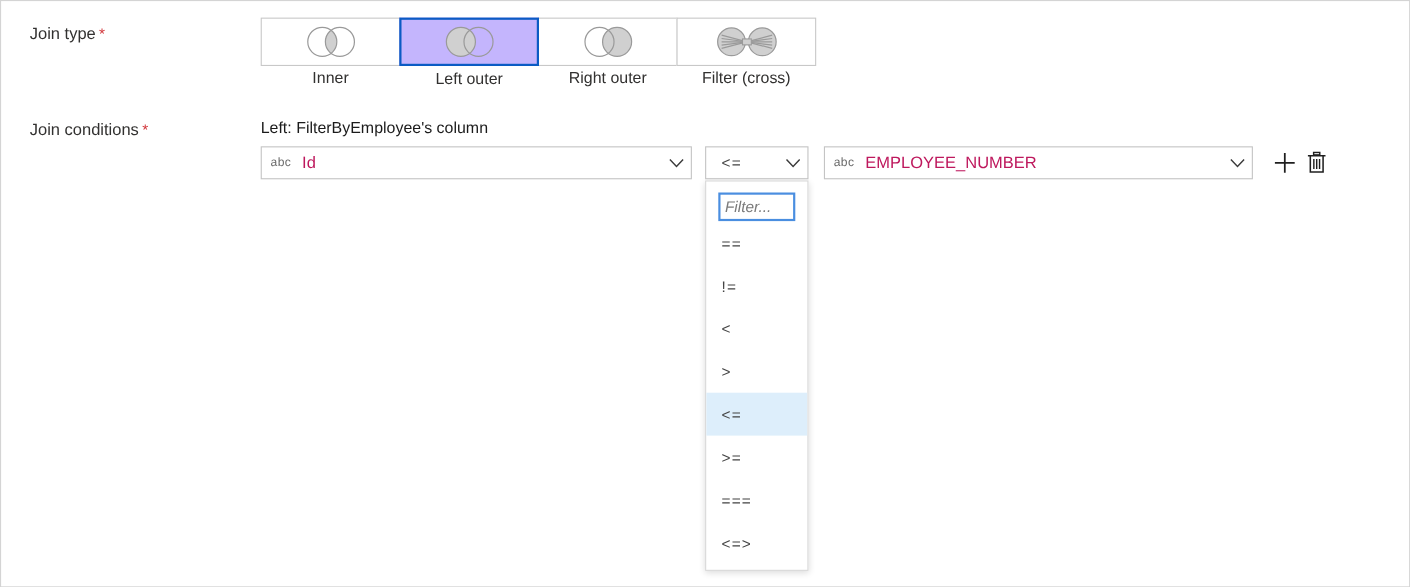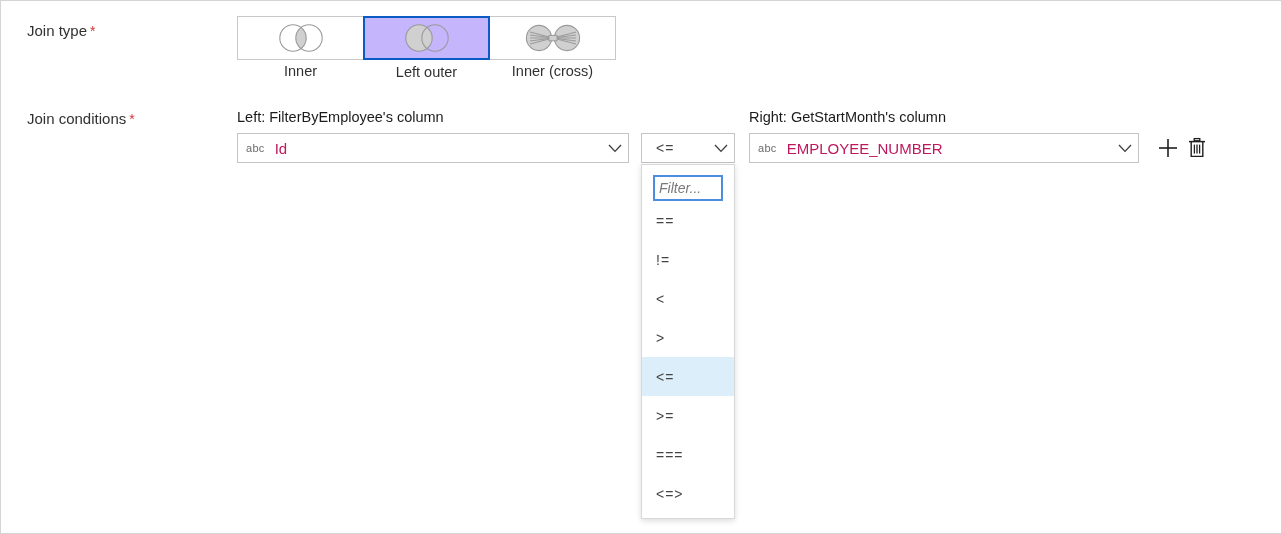--- a/index.html
+++ b/index.html
@@ -213,45 +213,51 @@
     </div>
 
     <div class="join-opt selected">
       <svg class="venn" width="62" height="30" viewBox="0 0 62 30">
         <circle cx="23" cy="15" r="13.2" fill="#d0d0d0" stroke="#9a9a9a" stroke-width="1.1"></circle>
         <circle cx="39" cy="15" r="13.2" fill="none" stroke="#9a9a9a" stroke-width="1.1"></circle>
       </svg>
       <span class="join-opt-caption">Left outer</span>
     </div>
 
+    <div class="join-opt">
+      <svg class="venn" width="62" height="30" viewBox="0 0 62 30">
+        <circle cx="39" cy="15" r="13.2" fill="#d0d0d0" stroke="#9a9a9a" stroke-width="1.1"></circle>
+        <circle cx="23" cy="15" r="13.2" fill="none" stroke="#9a9a9a" stroke-width="1.1"></circle>
+      </svg>
+      <span class="join-opt-caption">Right outer</span>
+    </div>
 
     <div class="join-opt">
       <svg class="venn" width="70" height="30" viewBox="0 0 70 30">
         <circle cx="21" cy="15" r="12.6" fill="#d0d0d0" stroke="#9a9a9a" stroke-width="1.1"></circle>
         <circle cx="49" cy="15" r="12.6" fill="#d0d0d0" stroke="#9a9a9a" stroke-width="1.1"></circle>
         <g stroke="#9a9a9a" stroke-width="1.1" fill="none">
           <line x1="12" y1="9" x2="58" y2="21"></line>
           <line x1="12" y1="21" x2="58" y2="9"></line>
           <line x1="12" y1="15" x2="58" y2="15"></line>
           <line x1="12" y1="12" x2="58" y2="18"></line>
           <line x1="12" y1="18" x2="58" y2="12"></line>
         </g>
         <rect x="31" y="12.4" width="8" height="5.4" fill="#d0d0d0" stroke="#9a9a9a" stroke-width="1"></rect>
       </svg>
-      <span class="join-opt-caption">Inner (cross)</span>
+      <span class="join-opt-caption">Filter (cross)</span>
     </div>
 
   </div>
 
   <div class="field-label" id="lbl-join-conditions">
     <span>Join conditions</span><span class="req-star">*</span>
   </div>
 
   <div class="col-header" id="hdr-left">Left: FilterByEmployee's column</div>
-  <div class="col-header" id="hdr-right">Right: GetStartMonth's column</div>
 
   <div class="combo" id="combo-left">
     <span class="abc-icon">abc</span>
     <span class="combo-value">Id</span>
     <span class="chev">
       <svg width="14" height="9" viewBox="0 0 14 9">
           <polyline points="1,1 7,7.4 13,1" fill="none" stroke="#3b3b3b" stroke-width="1.3"></polyline>
         </svg>
     </span>
   </div>

